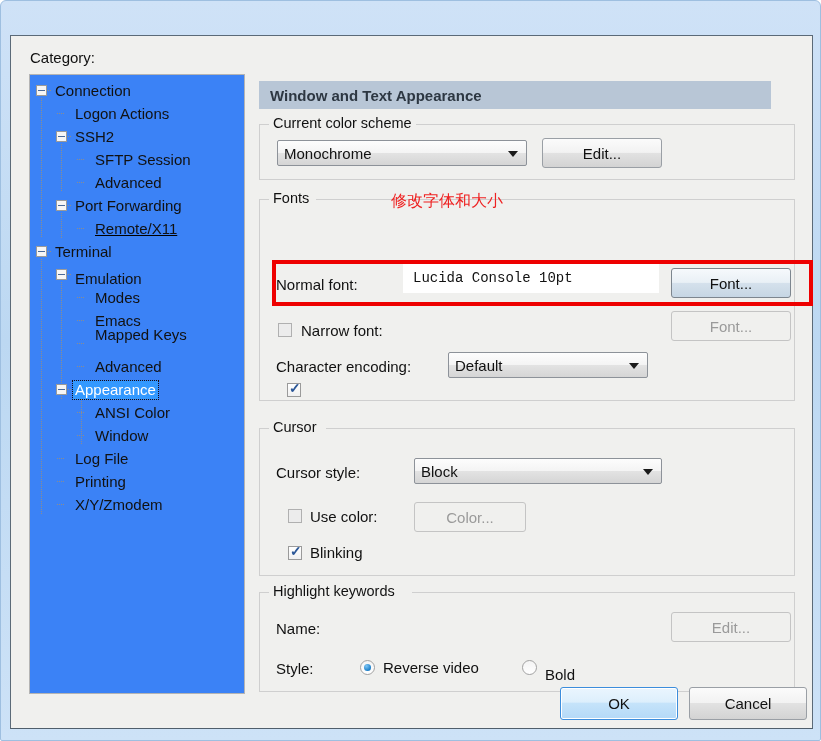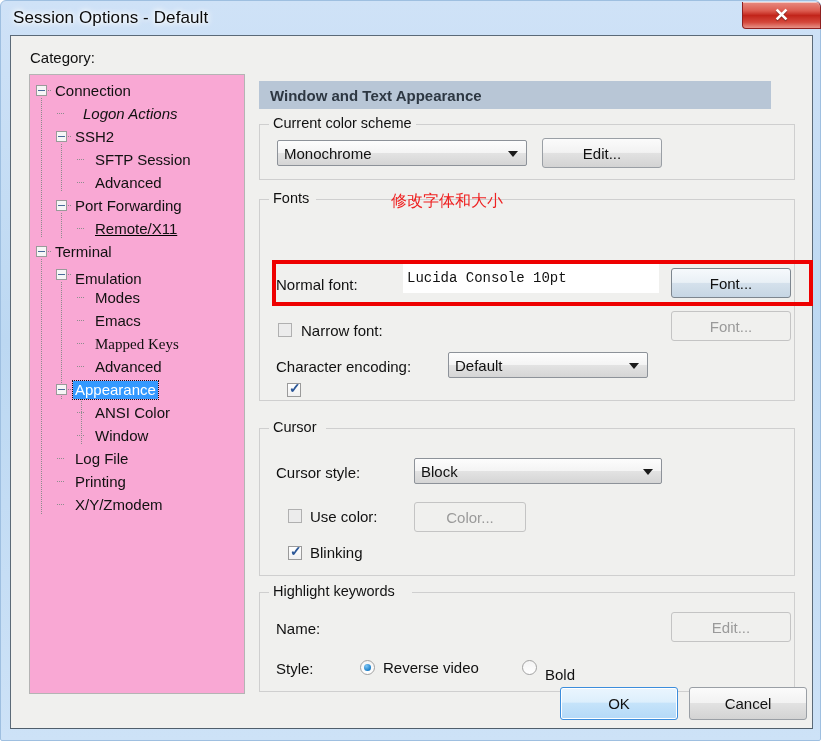--- a/index.html
+++ b/index.html
@@ -74,21 +74,21 @@
     font-size: 15px;
     color: #111;
   }
 
   
   .tree {
     position: absolute;
     left: 18px; top: 38px;
     width: 216px; height: 620px;
     box-sizing: border-box;
-    background: #f9a8d4;
+    background: #3b82f6;
     border: 1px solid #b4b4b4;
     overflow: hidden;
   }
   .tree-inner { position: relative; width: 100%; height: 100%; }
 
   .tnode {
     position: absolute;
     height: 23px;
     display: flex;
     align-items: center;
@@ -274,21 +274,21 @@
 
   
   .font-sample {
     position: absolute;
     box-sizing: border-box;
     background: #ffffff;
     display: flex;
     align-items: center;
   }
   .font-sample span {
-    margin-left: 4px;
+    margin-left: 10px;
     font-family: "Liberation Mono", "DejaVu Sans Mono", monospace;
     font-size: 14px;
     color: #111;
     white-space: nowrap;
   }
 
   .redbox {
     position: absolute;
     box-sizing: border-box;
     border: 4px solid #ee0000;
@@ -299,46 +299,40 @@
     font-size: 16px;
     color: #ee2222;
     white-space: nowrap;
   }
 </style>
 </head>
 <body>
 
 <div class="window">
 
-  <div class="titlebar">
-    <div class="title-text">Session Options - Default</div>
-    <div class="close-btn">
-      <span class="close-x">✕</span>
-    </div>
-  </div>
 
   <div class="client">
 
     <div class="label-category">Category:</div>
 
     <div class="tree">
       <div class="tree-inner" id="tree-inner">
           <div class="vline" style="left: 11px; top: 23px; height: 140px;"></div>
           <div class="vline" style="left: 31px; top: 69px; height: 48px;"></div>
           <div class="vline" style="left: 31px; top: 138px; height: 25px;"></div>
           <div class="vline" style="left: 11px; top: 184px; height: 255px;"></div>
           <div class="vline" style="left: 31px; top: 207px; height: 117px;"></div>
           <div class="vline" style="left: 51px; top: 322px; height: 48px;"></div>
           <div class="expander" style="left: 6px; top: 10px;"></div>
           <div class="hline" style="left: 18px; top: 15px; width: 4px;"></div>
           <div class="tnode" style="left: 0px; top: 4px; padding-left: 23px;">
             <span class="tlabel">Connection</span>
           </div>
           <div class="hline" style="left: 27px; top: 38px; width: 8px;"></div>
-          <div class="tnode" style="left: 8px; top: 27px; padding-left: 43px; font-style: italic;">
+          <div class="tnode" style="left: 0px; top: 27px; padding-left: 43px;">
             <span class="tlabel">Logon Actions</span>
           </div>
           <div class="expander" style="left: 26px; top: 56px;"></div>
           <div class="hline" style="left: 38px; top: 61px; width: 4px;"></div>
           <div class="tnode" style="left: 0px; top: 50px; padding-left: 43px;">
             <span class="tlabel">SSH2</span>
           </div>
           <div class="hline" style="left: 47px; top: 84px; width: 8px;"></div>
           <div class="tnode" style="left: 0px; top: 73px; padding-left: 63px;">
             <span class="tlabel">SFTP Session</span>
@@ -368,21 +362,21 @@
           </div>
           <div class="hline" style="left: 47px; top: 222px; width: 8px;"></div>
           <div class="tnode" style="left: 0px; top: 211px; padding-left: 63px;">
             <span class="tlabel">Modes</span>
           </div>
           <div class="hline" style="left: 47px; top: 245px; width: 8px;"></div>
           <div class="tnode" style="left: 0px; top: 234px; padding-left: 63px;">
             <span class="tlabel">Emacs</span>
           </div>
           <div class="hline" style="left: 47px; top: 268px; width: 8px;"></div>
-          <div class="tnode" style="left: 0px; top: 257px; padding-left: 63px; font-family: Liberation Serif, serif;">
+          <div class="tnode" style="left: 0px; top: 248px; padding-left: 63px;">
             <span class="tlabel">Mapped Keys</span>
           </div>
           <div class="hline" style="left: 47px; top: 291px; width: 8px;"></div>
           <div class="tnode" style="left: 0px; top: 280px; padding-left: 63px;">
             <span class="tlabel">Advanced</span>
           </div>
           <div class="expander" style="left: 26px; top: 309px;"></div>
           <div class="hline" style="left: 38px; top: 314px; width: 4px;"></div>
           <div class="tnode selected" style="left: 0px; top: 303px; padding-left: 43px;">
             <span class="tlabel">Appearance</span>

